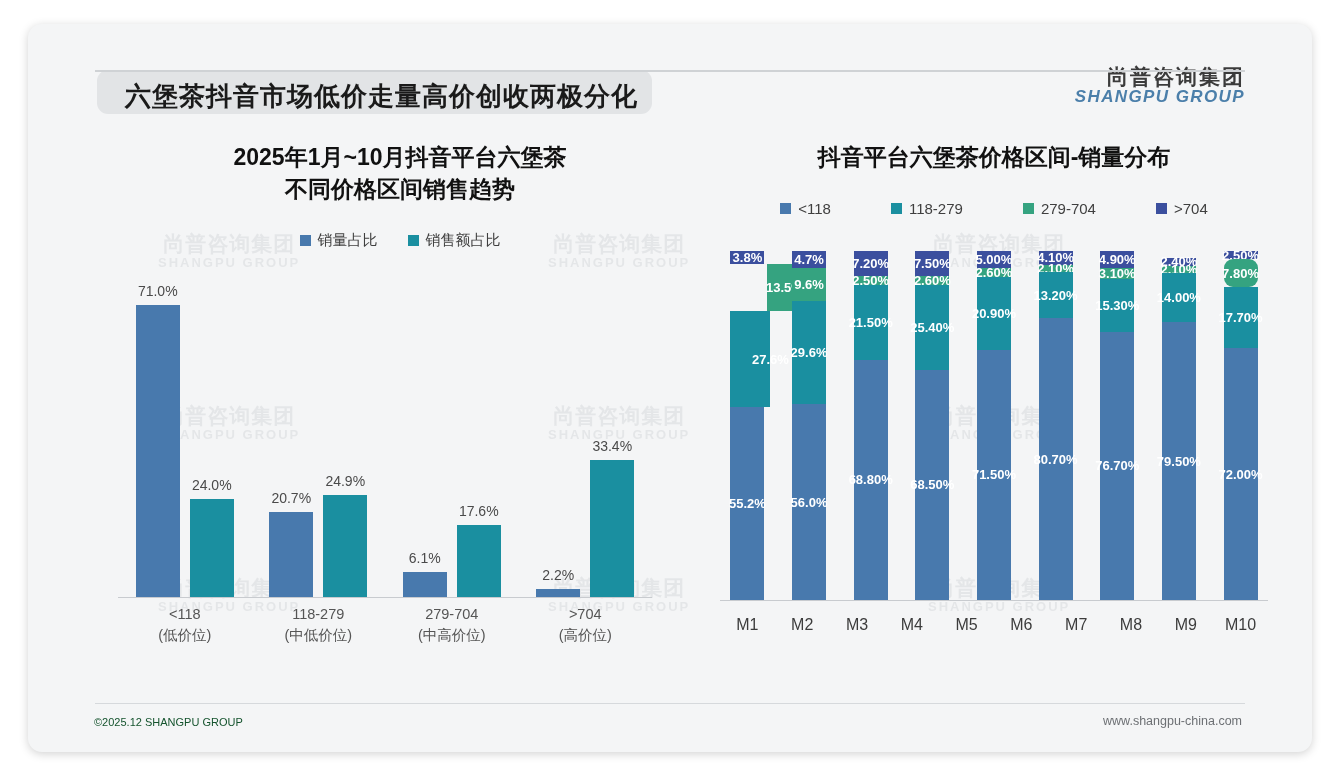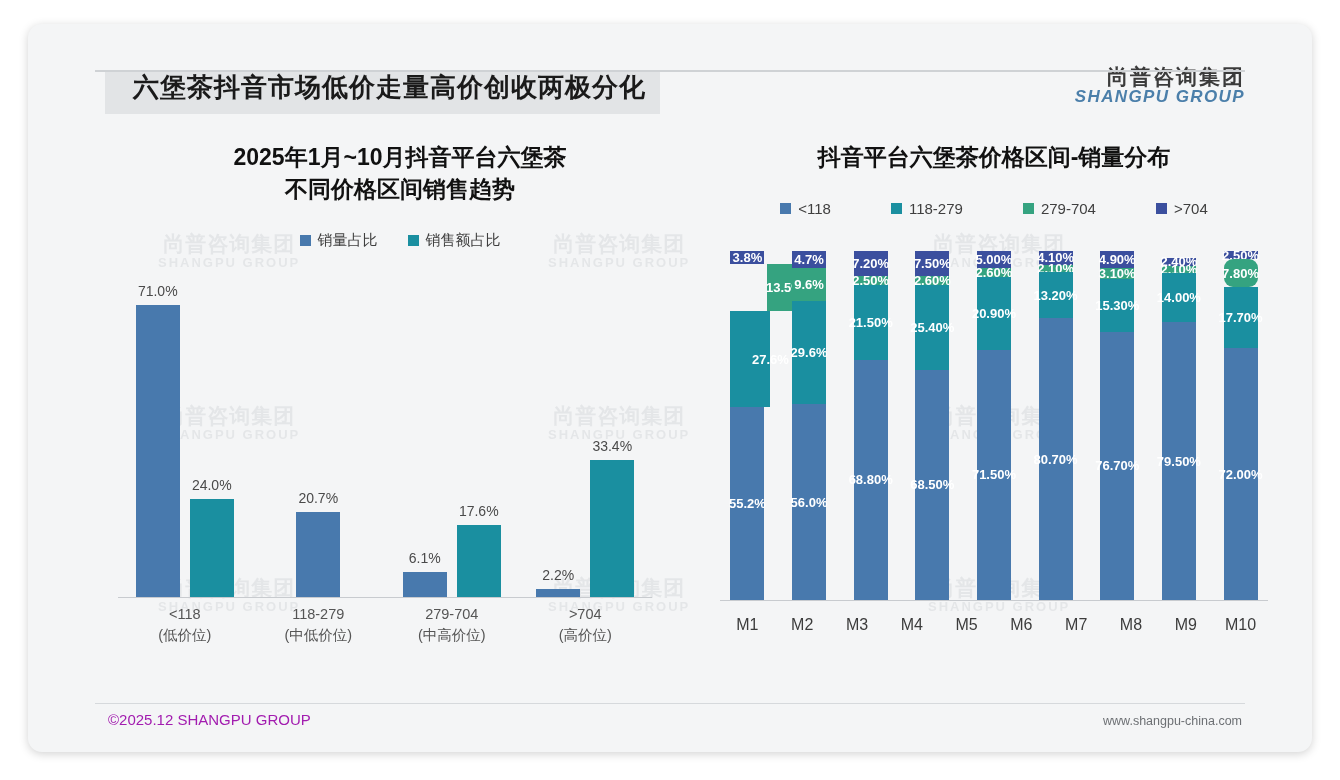--- a/index.html
+++ b/index.html
@@ -18,25 +18,25 @@
     box-shadow: 0 2px 10px rgba(0,0,0,0.18);
     overflow: hidden;
   }
 
   
   .header {
     position: absolute; left: 0; top: 46px;
     width: 100%; height: 56px;
   }
   .title-band {
-    position: absolute; left: 77px; top: 0;
+    position: absolute; left: 69px; top: 0;
     height: 44px;
     background: #e2e4e6;
     padding: 0 14px 0 28px;
-    display: flex; align-items: flex-start;
+    display: flex; align-items: flex-end; border-radius: 11px;
   }
   .title-text {
     font-size: 26px; font-weight: bold; color: #1a1a1a;
     letter-spacing: 1px; white-space: nowrap;
   }
   .logo {
     position: absolute; right: 67px; top: -4px;
     text-align: right; line-height: 1.05;
   }
   .logo-cn {
@@ -150,22 +150,22 @@
     width: 10%; text-align: center; padding-top: 15px;
     font-size: 16px; color: #3c3c3c;
   }
 
   
   .ftr-rule {
     position: absolute; left: 67px; right: 67px; bottom: 48px;
     height: 1px; background: #d6d9dc;
   }
   .footer-left {
-    position: absolute; left: 80px; bottom: 24px;
-    font-size: 15px; color: #a21caf;
+    position: absolute; left: 66px; bottom: 24px;
+    font-size: 11px; color: #14532d;
   }
   .footer-right {
     position: absolute; right: 70px; bottom: 24px;
     font-size: 12.5px; color: #6d7074;
   }
 </style>
 </head>
 <body>
 
 <div class="slide">
@@ -246,20 +246,24 @@
           <div class="lbar" style="height:32.0%">
             <div class="lbar-lbl">24.0%</div>
             <div class="lbar-fill" style="background:#1a8fa0"></div>
           </div>
         </div>
 
         <div class="lgroup" style="left:25%">
           <div class="lbar" style="height:27.6%">
             <div class="lbar-lbl">20.7%</div>
             <div class="lbar-fill" style="background:#4879ad"></div>
+          </div>
+          <div class="lbar" style="height:33.2%">
+            <div class="lbar-lbl">24.9%</div>
+            <div class="lbar-fill" style="background:#1a8fa0"></div>
           </div>
         </div>
 
         <div class="lgroup" style="left:50%">
           <div class="lbar" style="height:8.1%">
             <div class="lbar-lbl">6.1%</div>
             <div class="lbar-fill" style="background:#4879ad"></div>
           </div>
           <div class="lbar" style="height:23.5%">
             <div class="lbar-lbl">17.6%</div>

